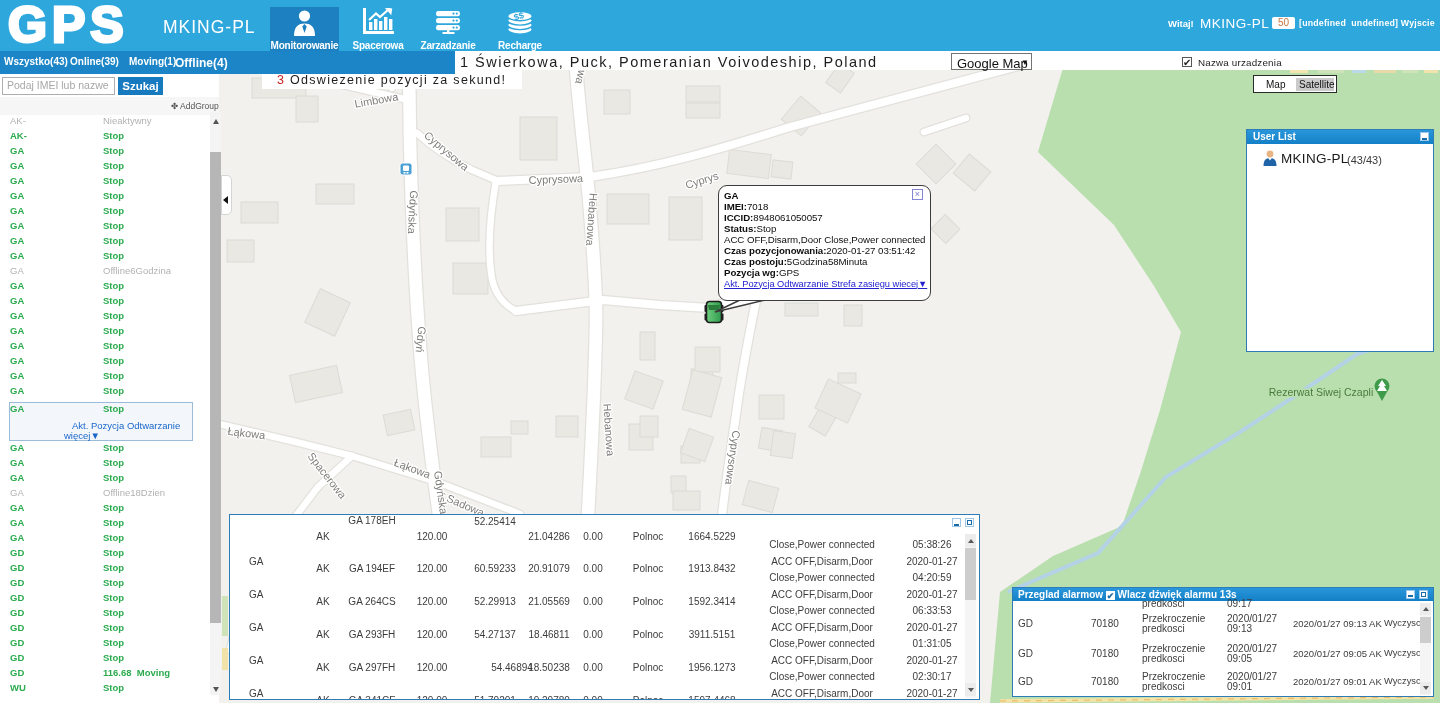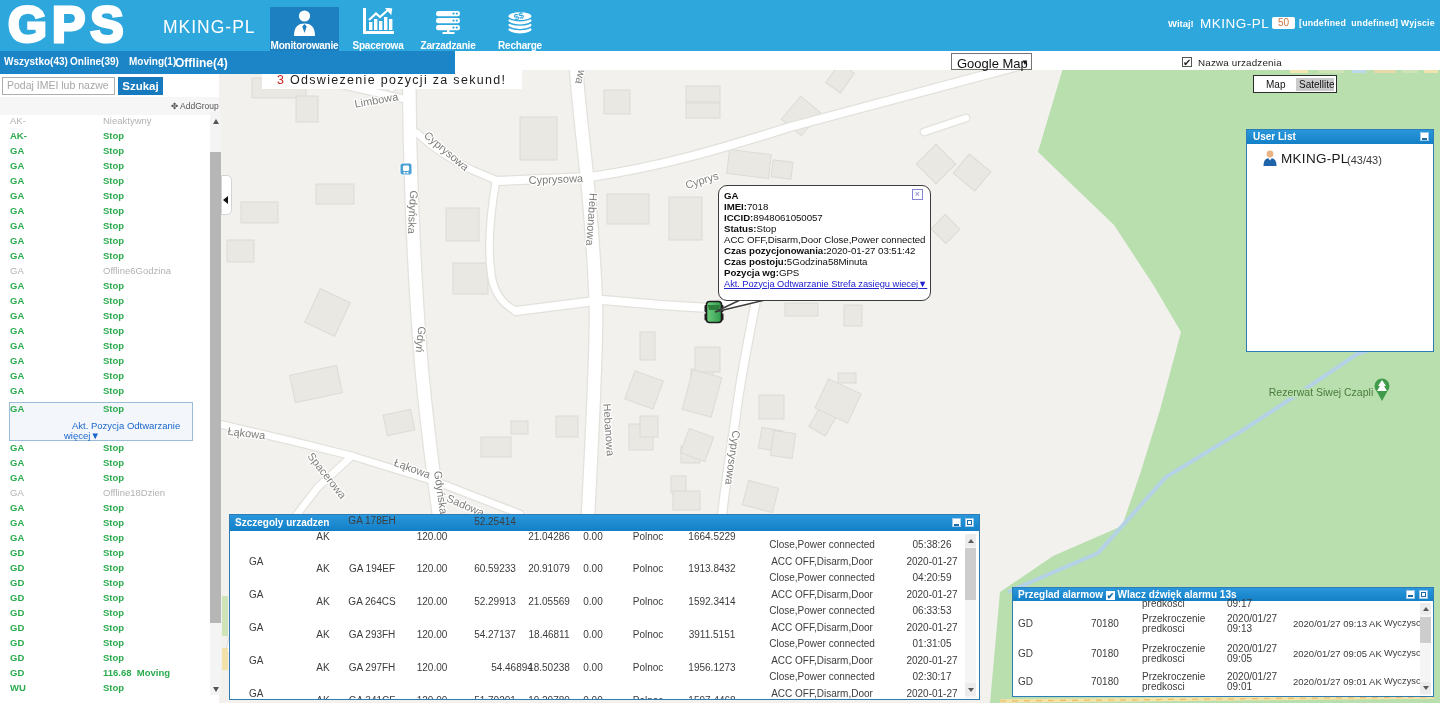--- a/index.html
+++ b/index.html
@@ -219,20 +219,21 @@
 <div class="abs" style="left:1168px;top:18px;font-size:9.5px;font-weight:bold;color:#fff;white-space:nowrap;">Witaj!</div>
 <div class="abs" style="left:1200px;top:16px;font-size:13.5px;color:#fff;letter-spacing:0.5px;white-space:nowrap;">MKING-PL</div>
 <div class="abs" style="left:1272px;top:17px;width:23px;height:12px;background:#fff;border-radius:2px;font-size:10px;color:#c9763f;text-align:center;line-height:12px;">50</div>
 <div class="abs" style="left:1299px;top:18px;font-size:8.8px;font-weight:bold;letter-spacing:0.2px;color:#fff;white-space:nowrap;">[undefined&nbsp; undefined] Wyjscie</div>
 <div class="abs" style="left:0;top:51px;width:455px;height:23px;background:#1b85c7;"></div>
 <div class="abs" style="left:4px;top:56px;font-size:10px;font-weight:bold;color:#fff;white-space:nowrap;">Wszystko(43)</div>
 <div class="abs" style="left:70px;top:56px;font-size:10px;font-weight:bold;color:#fff;white-space:nowrap;">Online(39)</div>
 <div class="abs" style="left:129px;top:56px;font-size:10px;font-weight:bold;color:#fff;white-space:nowrap;">Moving(1)</div>
 <div class="abs" style="left:175px;top:56px;font-size:12px;font-weight:bold;color:#fff;white-space:nowrap;">Offline(4)</div>
 <div class="abs" style="left:455px;top:51px;width:985px;height:19px;background:#fff;"></div>
+<div class="abs" style="left:460px;top:54px;font-size:14.5px;letter-spacing:1.5px;color:#1d1d1d;white-space:nowrap;">1 Świerkowa, Puck, Pomeranian Voivodeship, Poland</div>
 <div class="abs" style="left:951px;top:53px;width:81px;height:17px;background:#fff;border:1.5px solid #747474;"></div>
 <div class="abs" style="left:957px;top:56px;font-size:13px;color:#111;">Google Map</div>
 <div class="abs" style="left:1021px;top:58px;font-size:8px;color:#111;">▼</div>
 <div class="abs" style="left:1182px;top:57px;width:10px;height:10px;background:#fff;border:1.5px solid #555;font-size:10px;line-height:9px;color:#222;">✔</div>
 <div class="abs" style="left:1198px;top:57px;font-size:9.8px;letter-spacing:0.2px;color:#1d1d1d;">Nazwa urzadzenia</div>
 <div class="abs" style="left:0;top:74px;width:219px;height:629px;background:#fff;"></div>
 <div class="abs" style="left:2px;top:77px;width:113px;height:18px;background:#fff;border:1.5px solid #aeaeae;font-size:10.5px;color:#a7a7a7;line-height:15px;padding-left:4px;white-space:nowrap;overflow:hidden;">Podaj IMEI lub nazwe</div>
 <div class="abs" style="left:118px;top:77px;width:45px;height:18px;background:#1779be;color:#fff;font-size:11.5px;font-weight:bold;text-align:center;line-height:18px;">Szukaj</div>
 <div class="abs" style="left:0px;top:97px;width:219px;height:18px;background:#f6f6f6;"></div>
 <div class="abs" style="left:171px;top:101px;font-size:8.5px;color:#555;white-space:nowrap;">✤ AddGroup</div>
@@ -326,21 +327,20 @@
       </div>
 <svg class="abs" style="left:16px;top:20px;" width="14" height="16" viewBox="0 0 14 16">
 <circle cx="7" cy="4" r="3.4" fill="#e8b484"></circle>
         <path d="M0.5,16 C0.5,10 3,8 7,8 C11,8 13.5,10 13.5,16 Z" fill="#1f63a8"></path>
 <path d="M5,8 L7,10.5 L9,8 Z" fill="#fff"></path>
       </svg>
 <div class="abs" style="left:34px;top:21px;font-size:13.5px;color:#1a1a1a;letter-spacing:0.3px;">MKING-PL</div>
 <div class="abs" style="left:100px;top:24px;font-size:11px;color:#3a3a3a;">(43/43)</div>
 </div>
 <div class="abs" style="left:229px;top:514px;width:751px;height:186px;background:#fff;border:1px solid #2d7cb5;overflow:hidden;">
-<div class="phead" style="height:16px;line-height:16px;padding-left:5px;">Szczegoly urzadzen</div>
 <div class="wbtn" style="right:18px;top:3px;">
         <div style="margin:5px 1px 0 1px;height:2px;background:#1a6aa5;"></div>
       </div>
 <div class="wbtn" style="right:5px;top:3px;">
         <div style="margin:1px;height:5px;border:1px solid #1a6aa5;"></div>
       </div>
 <div class="cell cc" style="left:93px;top:15.5px;">AK</div>
       <div class="cell cc" style="left:142px;top:0;">GA 178EH</div>
       <div class="cell cc" style="left:202px;top:15.5px;">120.00</div>
       <div class="cell cc" style="left:265px;top:1px;">52.25414</div>

